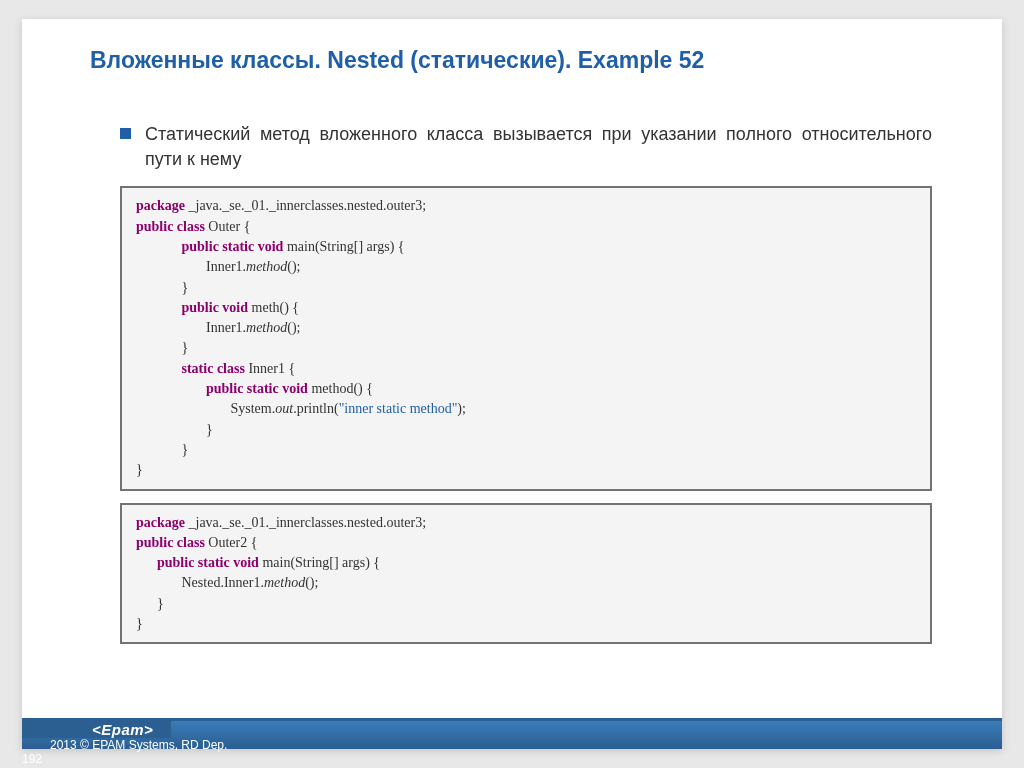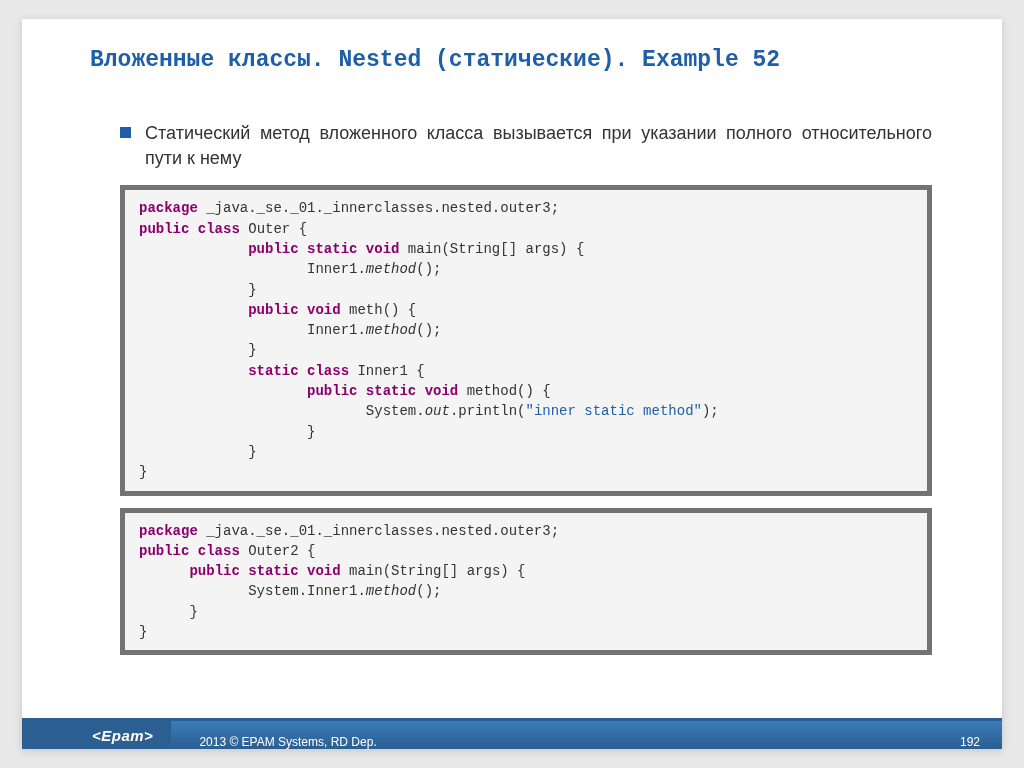--- a/index.html
+++ b/index.html
@@ -17,21 +17,20 @@
     height: 730px;
     background: #ffffff;
     position: relative;
     box-shadow: 0 2px 8px rgba(0,0,0,0.15);
   }
   .title {
     color: #1f5fa8;
     font-size: 23px;
     font-weight: bold;
     padding: 28px 0 0 68px;
-    font-family: Liberation Mono, monospace;
   }
   .content {
     padding: 48px 70px 0 98px;
   }
   .bullet-item {
     display: flex;
     align-items: flex-start;
     margin-bottom: 14px;
     justify-content: center;
   }
@@ -44,43 +43,44 @@
     flex-shrink: 0;
   }
   .bullet-text {
     color: #333;
     font-size: 18px;
     line-height: 1.4;
     text-align: justify;
   }
   .code-block {
     background: #f4f4f4;
-    border: 5px solid #737373;
+    border: 2px solid #737373;
     padding: 8px 14px;
-    font-family: Liberation Mono, monospace;
+    font-family: Liberation Serif, serif;
     font-size: 14px;
     line-height: 1.45;
     color: #333;
     margin: 4px 0 12px 0;
     white-space: pre;
   }
   .code-block .kw { color: #8b006b; font-weight: bold; }
   .code-block .it { font-style: italic; }
   .code-block .str { color: #1f5fa8; }
   .footer {
     position: absolute;
     bottom: 0;
     left: 0;
     right: 0;
     height: 28px;
     background: linear-gradient(to bottom, #3a7cb8, #2b5e91);
     display: flex;
-    align-items: flex-end;
+    align-items: flex-start;
     color: #fff;
     font-size: 12px;
+    flex-direction: column;
   }
   .footer-logo {
     background: #2b5e91;
     height: 100%;
     display: flex;
     align-items: center;
     padding: 0 18px 0 70px;
     font-weight: bold;
     font-size: 15px;
     font-style: italic;
@@ -129,21 +129,21 @@
              <span class="kw">static class</span><span> Inner1 {</span>
                     <span class="kw">public static void</span><span> method() {</span>
                            <span>System.</span><span class="it">out</span><span>.println(</span><span class="str">"inner static method"</span><span>);</span>
                     <span>}</span>
              <span>}</span>
 <span>}</span></div>
 
     <div class="code-block"><span class="kw">package</span><span> _java._se._01._innerclasses.nested.outer3;</span>
 <span class="kw">public class</span><span> Outer2 {</span>
       <span class="kw">public static void</span><span> main(String[] args) {</span>
-             <span>System.Inner1.</span><span class="it">method</span><span>();</span>
+             <span>Nested.Inner1.</span><span class="it">method</span><span>();</span>
       <span>}</span>
 <span>}</span></div>
   </div>
 
   <div class="footer-divider"></div>
   <div class="footer">
     <div class="footer-logo">&lt;Epam&gt;</div>
     <div class="footer-copy">2013 © EPAM Systems, RD Dep.</div>
     <div class="footer-page">192</div>
   </div>

